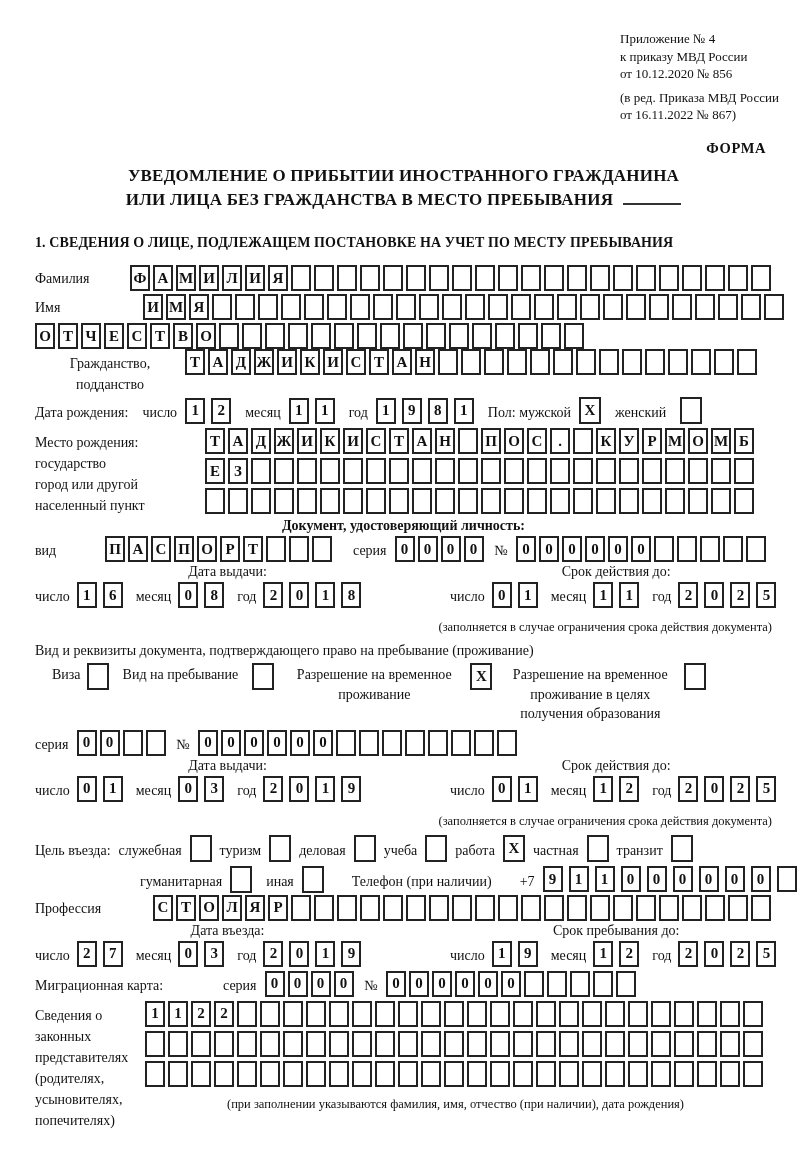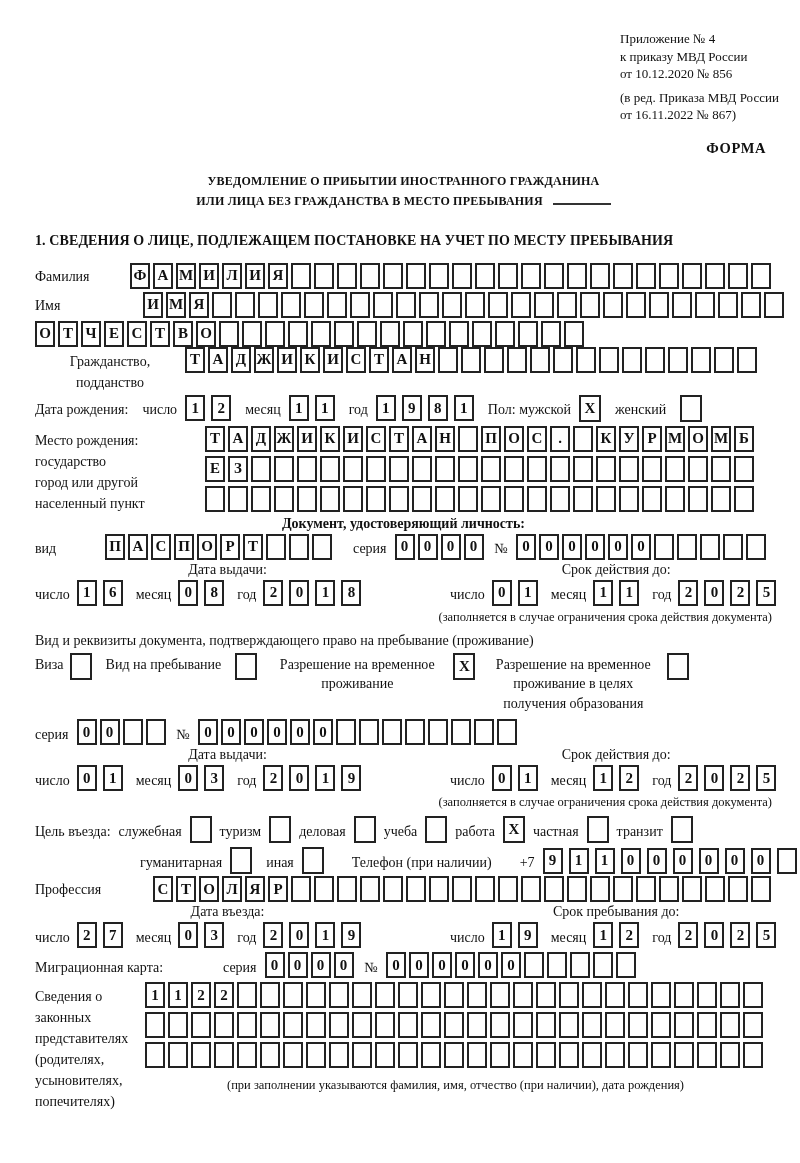--- a/index.html
+++ b/index.html
@@ -5,21 +5,21 @@
   html,body{margin:0;padding:0;background:#fff;}
   .page{
     position:relative;width:800px;height:1163px;box-sizing:border-box;
     padding:30px 28px 0 35px;overflow:hidden;background:#fff;color:#111;
     font-family:"Liberation Serif","DejaVu Serif",serif;font-size:14px;
   }
   
   .annex{margin-left:585px;width:190px;font-size:13px;line-height:1.35;}
   .annex .amend{margin-top:6px;}
   .forma{text-align:right;font-weight:bold;font-size:14.5px;letter-spacing:.6px;margin-top:16px;padding-right:6px;}
-  .title{text-align:center;font-weight:bold;font-size:12px;line-height:1.45;margin-top:16px;letter-spacing:.2px;}
+  .title{text-align:center;font-weight:bold;font-size:17px;line-height:1.45;margin-top:7px;letter-spacing:.2px;}
   .blank{display:inline-block;width:58px;height:13px;border-bottom:2.5px solid #333;margin-left:10px;}
   .section-title{font-weight:bold;font-size:14px;margin-top:22px;letter-spacing:.1px;}
   
   .row{display:flex;align-items:flex-start;}
   .irow{display:flex;align-items:center;gap:8px;flex-wrap:nowrap;}
   .lbl{font-size:14px;line-height:1.4;padding-top:4px;flex:0 0 auto;}
   .lbl2{line-height:1.5;}
   .center{text-align:center;}
   .stack > .boxes{margin-bottom:4px;}
   .boxes{display:flex;flex:0 0 auto;}
@@ -33,21 +33,21 @@
   
   .w95{width:95px;} .w110{width:110px;} .w118{width:118px;} .w150{width:150px;} .w170{width:170px;} .w173{width:173px;}
   
   .dates{display:flex;align-items:flex-start;}
   .dgroup{flex:0 0 auto;}
   .dgroup.left{width:385px;}
   .dgroup.right{margin-left:30px;}
   .dhdr{font-size:14px;text-align:center;margin-bottom:2px;}
   .dfields{display:flex;align-items:center;gap:7px;}
   .note{font-size:12.5px;}
-  .note.right{text-align:right;margin-top:4px;}
+  .note.right{text-align:right;margin-top:12px;}
   .vitem{display:flex;align-items:flex-start;}
   .vitem .boxes{margin-top:2px;}
   
   .mt0{margin-top:0;text-align:center;} .mt2{margin-top:2px;} .mt3{margin-top:3px;gap:13px;} .mt4{margin-top:4px;}
   .mt5{margin-top:5px;} .mt6{margin-top:6px;} .mt8{margin-top:8px;} .mt14{margin-top:14px;}
   .ml6{margin-left:6px;} .ml10{margin-left:10px;} .ml14{margin-left:14px;} .ml20{margin-left:20px;}
   .doc-heading{text-align:center;font-weight:bold;font-size:14px;}
   .legal-note{font-size:12.5px;text-align:center;margin-top:10px;}
 </style>
 </head>
@@ -407,21 +407,21 @@
             <span class="cell">2</span>
             <span class="cell">5</span>
           </span>
       </div>
     </div>
   </div>
   <div class="note right">(заполняется в случае ограничения срока действия документа)</div>
 
   <div class="mt8">Вид и реквизиты документа, подтверждающего право на пребывание (проживание)</div>
 
-  <div class="row mt2" style="gap:14px;">
+  <div class="row mt2" style="gap:14px;margin-left:17px;">
     <div class="vitem">
       <span class="lbl">Виза</span>
       <span class="boxes cb ml6">
           <span class="cell"></span>
         </span>
     </div>
     <div class="vitem">
       <span class="lbl">Вид на пребывание</span>
       <span class="boxes cb ml14">
           <span class="cell"></span>

